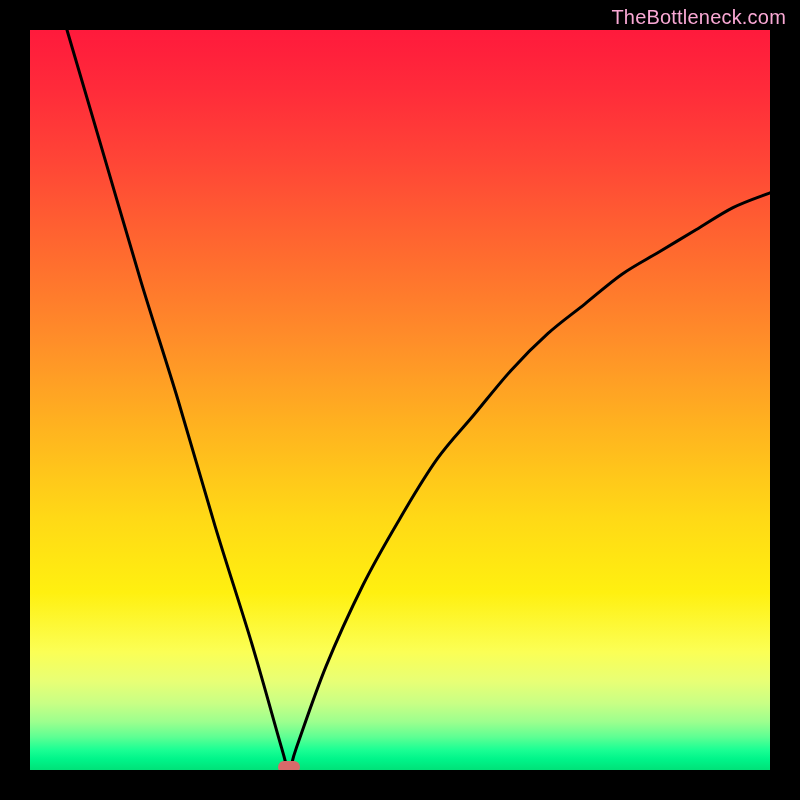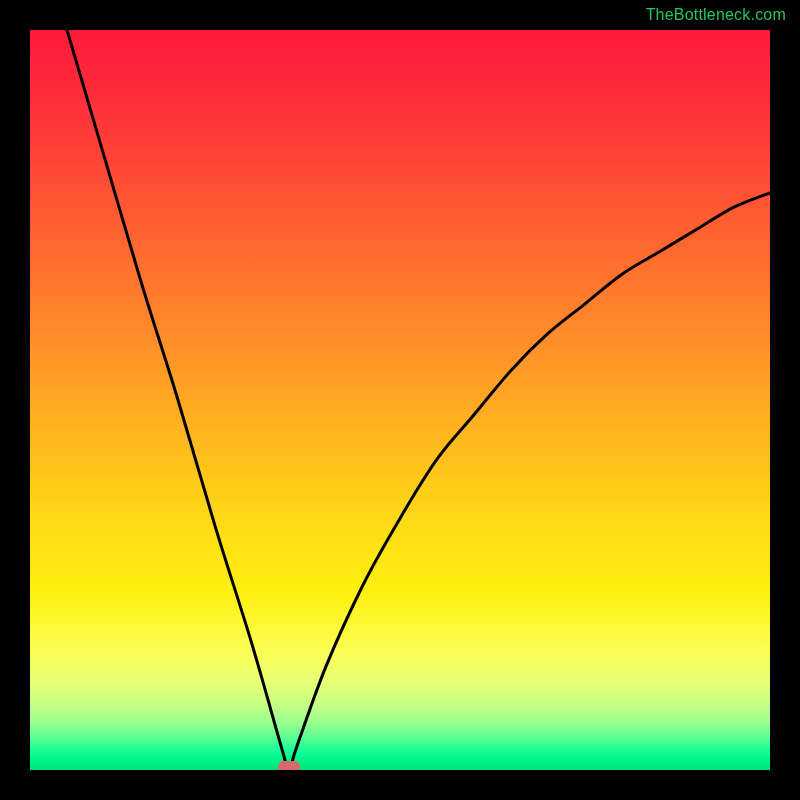--- a/index.html
+++ b/index.html
@@ -39,22 +39,22 @@
       #5fff93 95.5%,
       #1dff94 97.2%,
       #00f58a 98.5%,
       #00e178 100%
     );
   }
   .watermark {
     position: absolute;
     top: 6px;
     right: 14px;
-    color: #22c55e;
-    font-size: 16px;
+    color: #f9a8d4;
+    font-size: 20px;
     letter-spacing: 0.2px;
     z-index: 5;
   }
   svg.curve {
     position: absolute;
     inset: 0;
     width: 740px;
     height: 740px;
     z-index: 3;
   }

